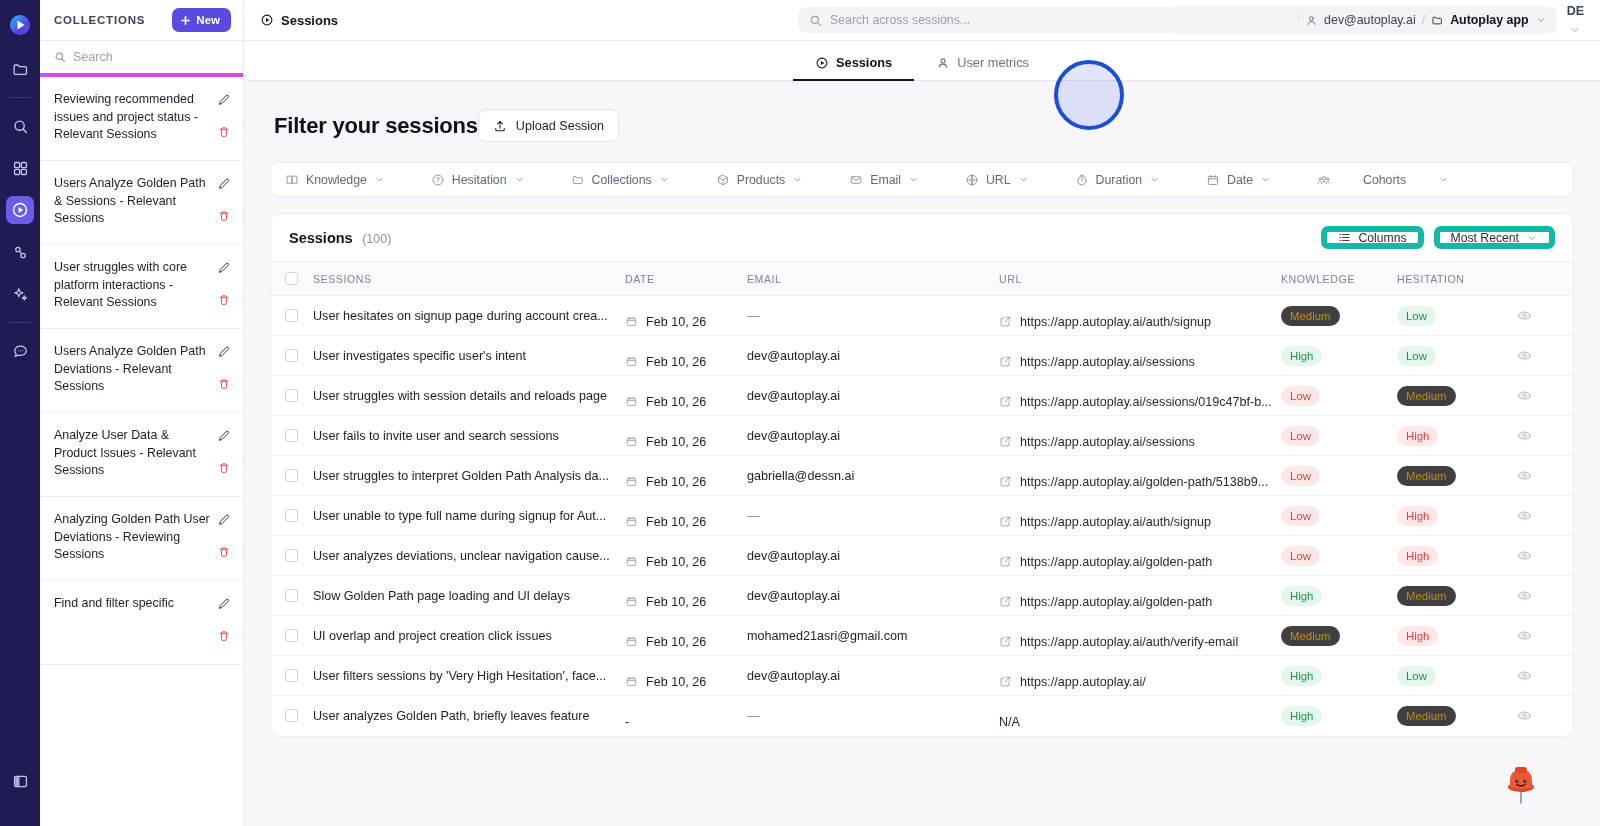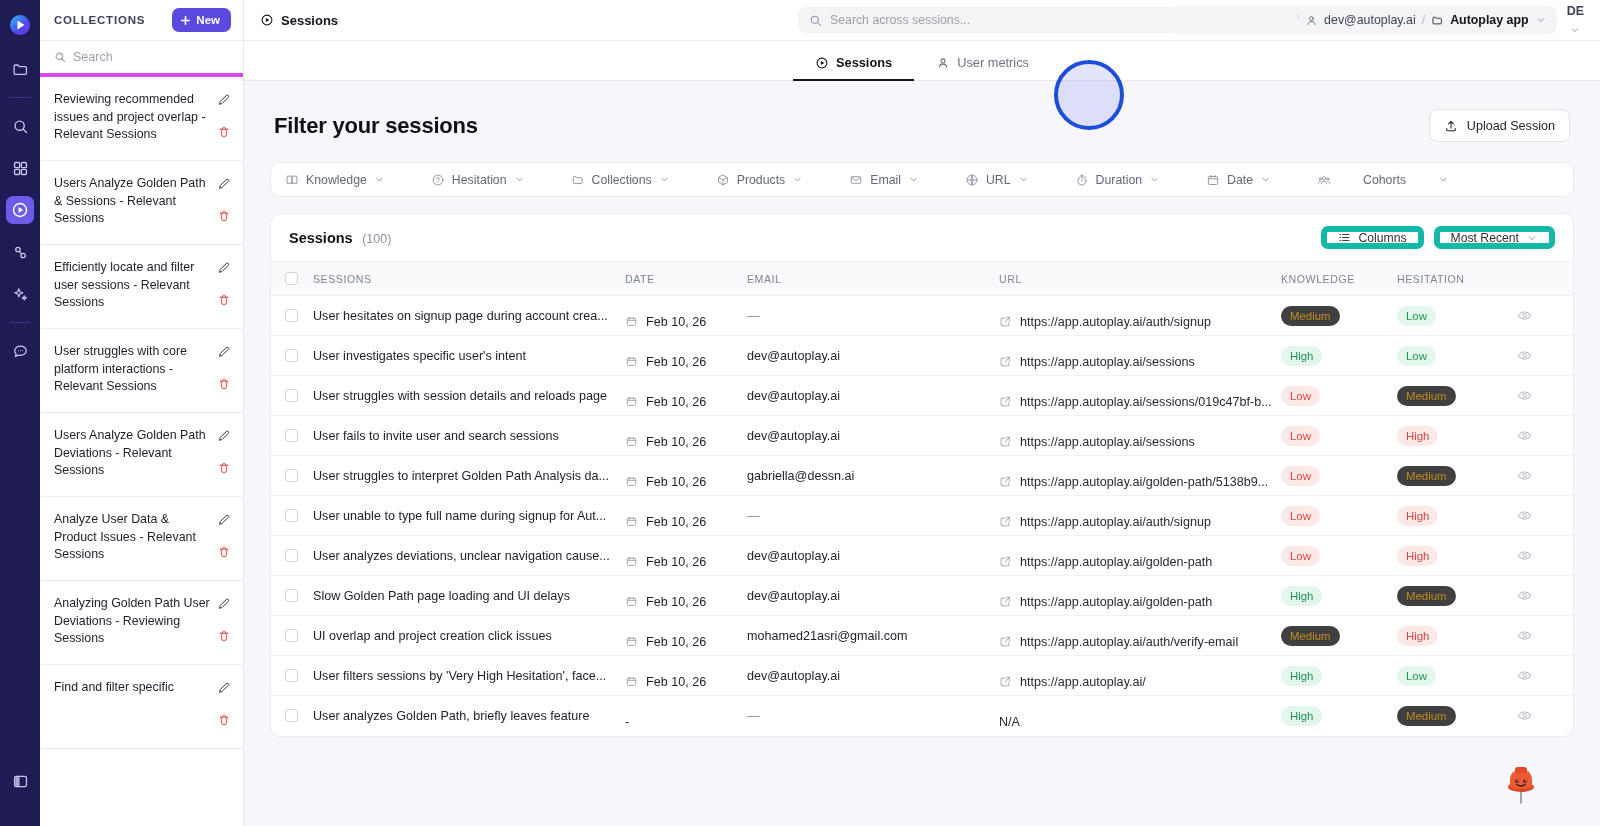--- a/index.html
+++ b/index.html
@@ -105,21 +105,21 @@
     height: 2px; background: #11151f;
   }
   
   .click-ring {
     position: absolute; left: 810px; top: 19px; width: 70px; height: 70px;
     border-radius: 50%; border: 4px solid #1d4ed8; background: rgba(99,117,235,.18);
     pointer-events: none; z-index: 9;
   }
 
   .content { flex: 1; overflow: hidden; padding: 0 26px; }
-  .page-head { display: flex; align-items: center; justify-content: space-between; padding: 28px 4px 20px 4px; }
+  .page-head { display: flex; align-items: center; padding: 28px 4px 20px 4px; }
   .page-title { font-size: 22px; font-weight: 700; color: #0e1118; letter-spacing: -.2px; }
   .btn-upload {
     background: #fff; border: 1px solid #e2e3e8; border-radius: 8px;
     height: 33px; padding: 0 14px; display: flex; align-items: center; gap: 9px;
     font-size: 12.6px; color: #1b1f2b; cursor: pointer;
     font-family: "Liberation Sans", sans-serif;
   }
 
   .filterbar {
     background: #fff; border: 1px solid #ebebf0; border-radius: 9px;
@@ -275,51 +275,36 @@
     <div class="coll-search">
       <svg width="12" height="12" viewBox="0 0 20 20" fill="none" stroke="currentColor" stroke-width="1.9" stroke-linecap="round">
         <circle cx="9" cy="9" r="5.4"></circle>
           <path d="M13.2 13.2 L17.5 17.5"></path>
       </svg>
       <span>Search</span>
     </div>
 
     <div class="coll-list" id="coll-list">
         <div class="coll-item">
-          <div class="coll-item-label">Reviewing recommended issues and project overlap - Relevant Sessions</div>
+          <div class="coll-item-label">Reviewing recommended issues and project status - Relevant Sessions</div>
           <div class="coll-actions">
             <span class="ic-edit">
               <svg width="14" height="14" viewBox="0 0 20 20" fill="none" stroke="currentColor" stroke-width="1.4" stroke-linecap="round" stroke-linejoin="round">
                 <path d="M13.4 3.6a1.8 1.8 0 0 1 2.6 2.6L7 15.2l-3.4.9.9-3.4z"></path>
               </svg>
             </span>
             <span class="ic-trash">
               <svg width="14" height="14" viewBox="0 0 20 20" fill="none" stroke="currentColor" stroke-width="1.4" stroke-linecap="round" stroke-linejoin="round">
                 <path d="M4.4 6h11.2M8 6V4.6a1 1 0 0 1 1-1h2a1 1 0 0 1 1 1V6M6 6l.7 9.1a1.2 1.2 0 0 0 1.2 1.1h4.2a1.2 1.2 0 0 0 1.2-1.1L14 6"></path>
               </svg>
             </span>
           </div>
         </div>
         <div class="coll-item">
           <div class="coll-item-label">Users Analyze Golden Path &amp; Sessions - Relevant Sessions</div>
-          <div class="coll-actions">
-            <span class="ic-edit">
-              <svg width="14" height="14" viewBox="0 0 20 20" fill="none" stroke="currentColor" stroke-width="1.4" stroke-linecap="round" stroke-linejoin="round">
-                <path d="M13.4 3.6a1.8 1.8 0 0 1 2.6 2.6L7 15.2l-3.4.9.9-3.4z"></path>
-              </svg>
-            </span>
-            <span class="ic-trash">
-              <svg width="14" height="14" viewBox="0 0 20 20" fill="none" stroke="currentColor" stroke-width="1.4" stroke-linecap="round" stroke-linejoin="round">
-                <path d="M4.4 6h11.2M8 6V4.6a1 1 0 0 1 1-1h2a1 1 0 0 1 1 1V6M6 6l.7 9.1a1.2 1.2 0 0 0 1.2 1.1h4.2a1.2 1.2 0 0 0 1.2-1.1L14 6"></path>
-              </svg>
-            </span>
-          </div>
-        </div>
-        <div class="coll-item">
-          <div class="coll-item-label">Efficiently locate and filter user sessions - Relevant Sessions</div>
           <div class="coll-actions">
             <span class="ic-edit">
               <svg width="14" height="14" viewBox="0 0 20 20" fill="none" stroke="currentColor" stroke-width="1.4" stroke-linecap="round" stroke-linejoin="round">
                 <path d="M13.4 3.6a1.8 1.8 0 0 1 2.6 2.6L7 15.2l-3.4.9.9-3.4z"></path>
               </svg>
             </span>
             <span class="ic-trash">
               <svg width="14" height="14" viewBox="0 0 20 20" fill="none" stroke="currentColor" stroke-width="1.4" stroke-linecap="round" stroke-linejoin="round">
                 <path d="M4.4 6h11.2M8 6V4.6a1 1 0 0 1 1-1h2a1 1 0 0 1 1 1V6M6 6l.7 9.1a1.2 1.2 0 0 0 1.2 1.1h4.2a1.2 1.2 0 0 0 1.2-1.1L14 6"></path>
               </svg>

